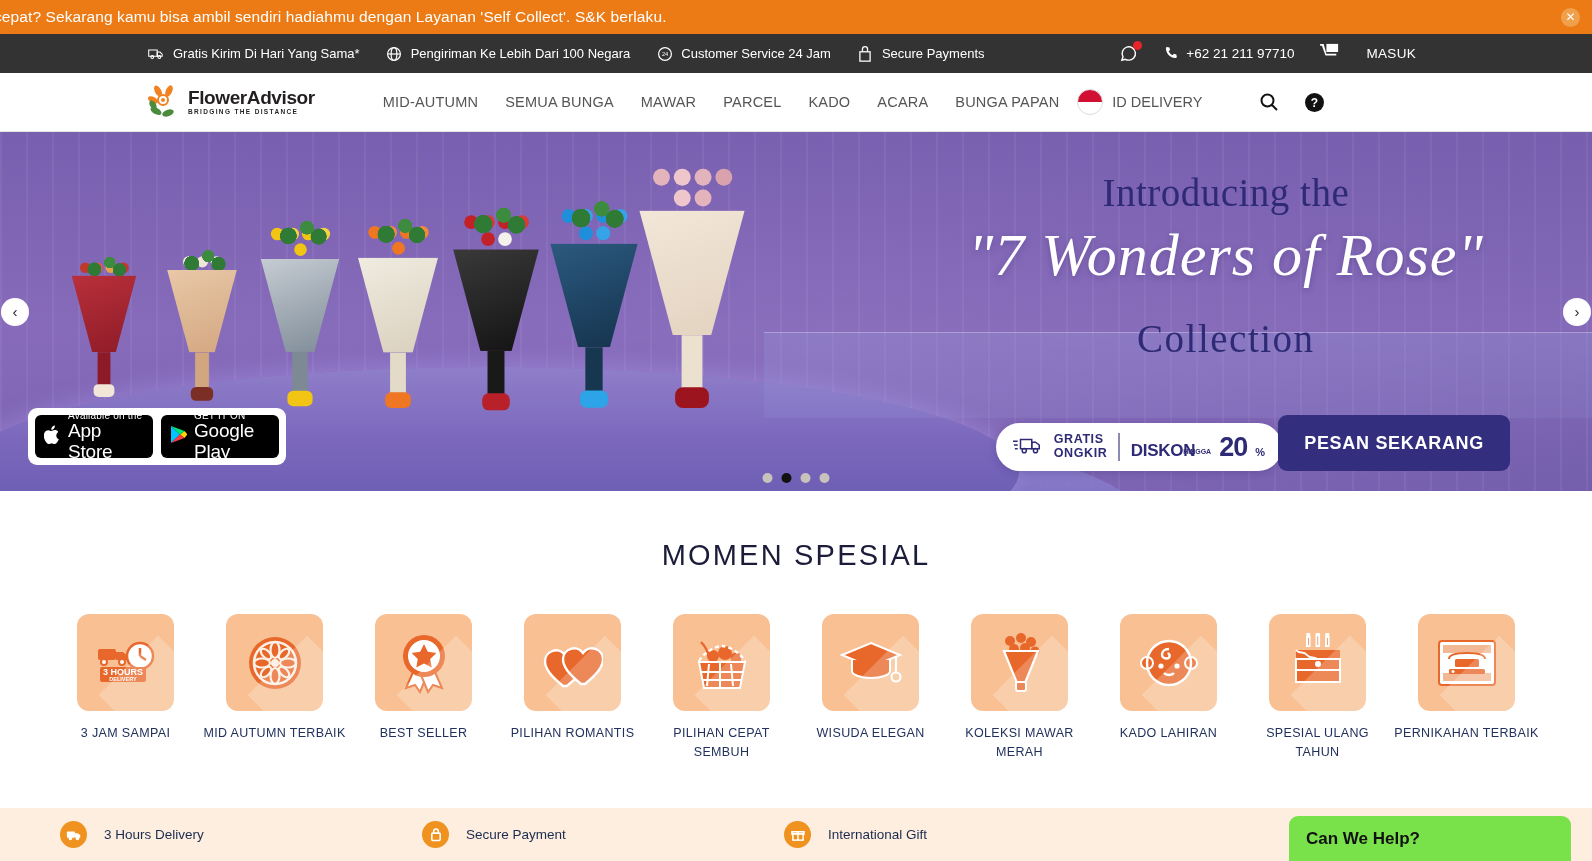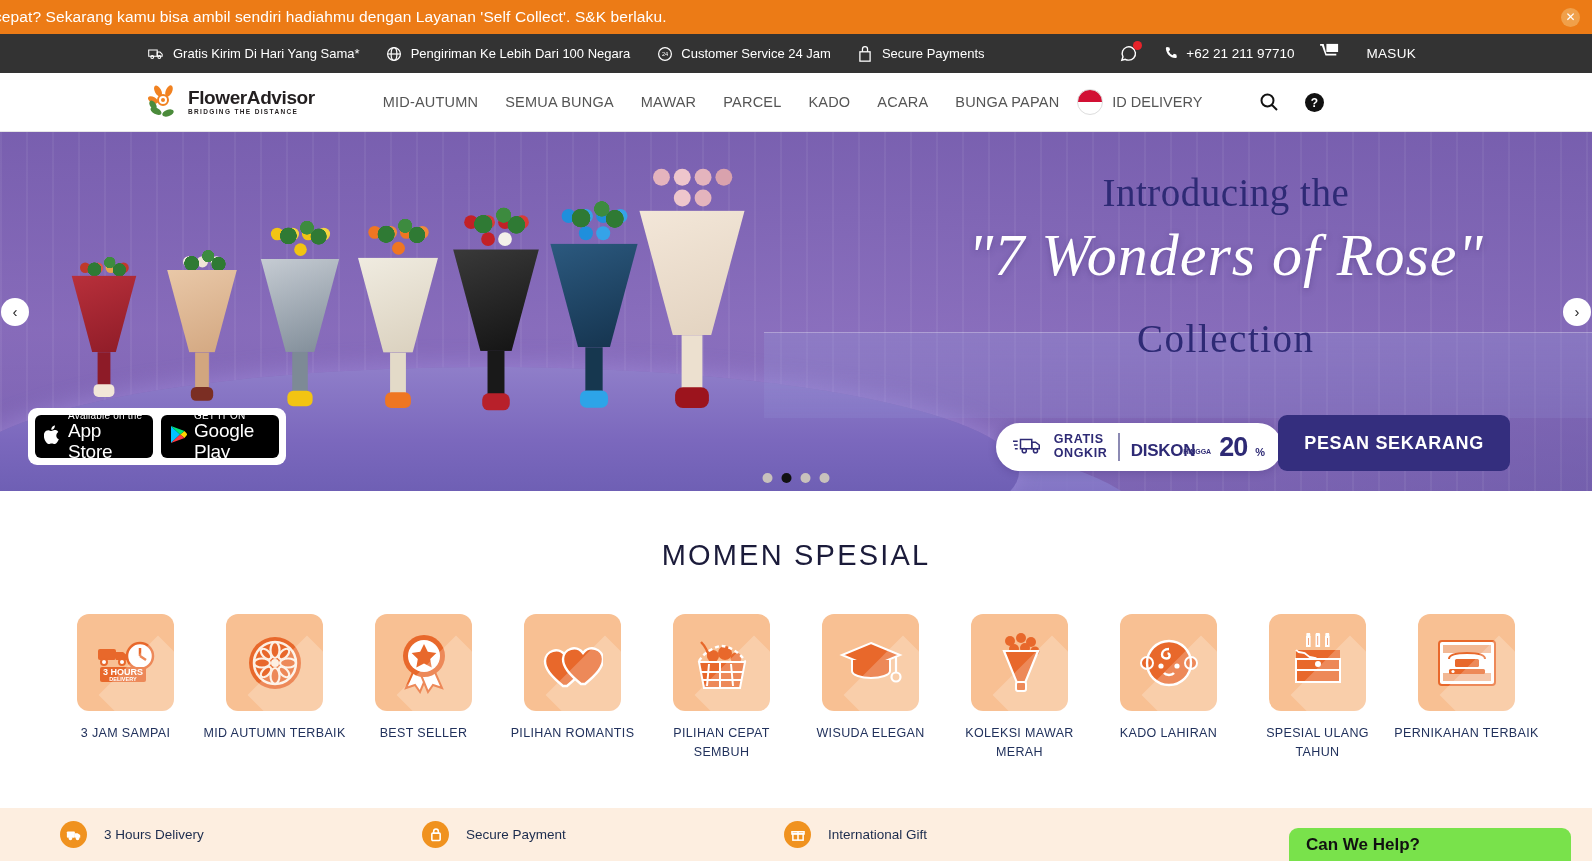--- a/index.html
+++ b/index.html
@@ -339,21 +339,21 @@
     color: #fff; font-size: 12px;
     flex: none;
   }
   .feat-label { font-size: 13.5px; color: #1b2b4d; white-space: nowrap; }
 
   
   .chat {
     position: absolute;
     right: 21px; bottom: 0;
     width: 282px;
-    height: 33px;
+    height: 45px;
     background: #79e24b;
     border-radius: 9px 9px 0 0;
     display: flex;
     align-items: center;
     padding-left: 17px;
     cursor: pointer;
     z-index: 20;
   }
   .chat-title { font-size: 17px; font-weight: bold; color: #111111; }
 </style>

